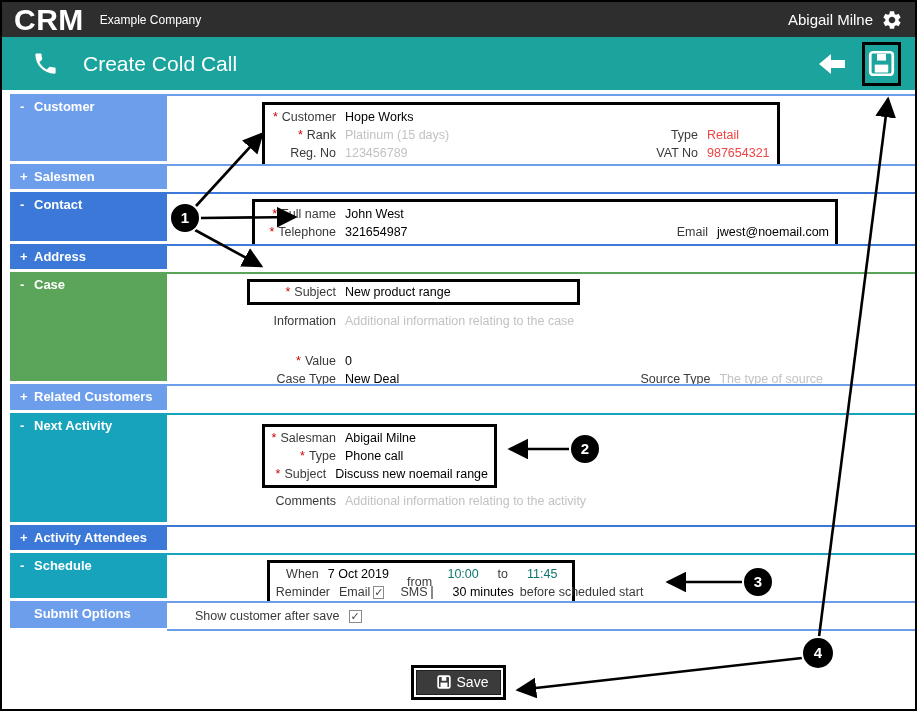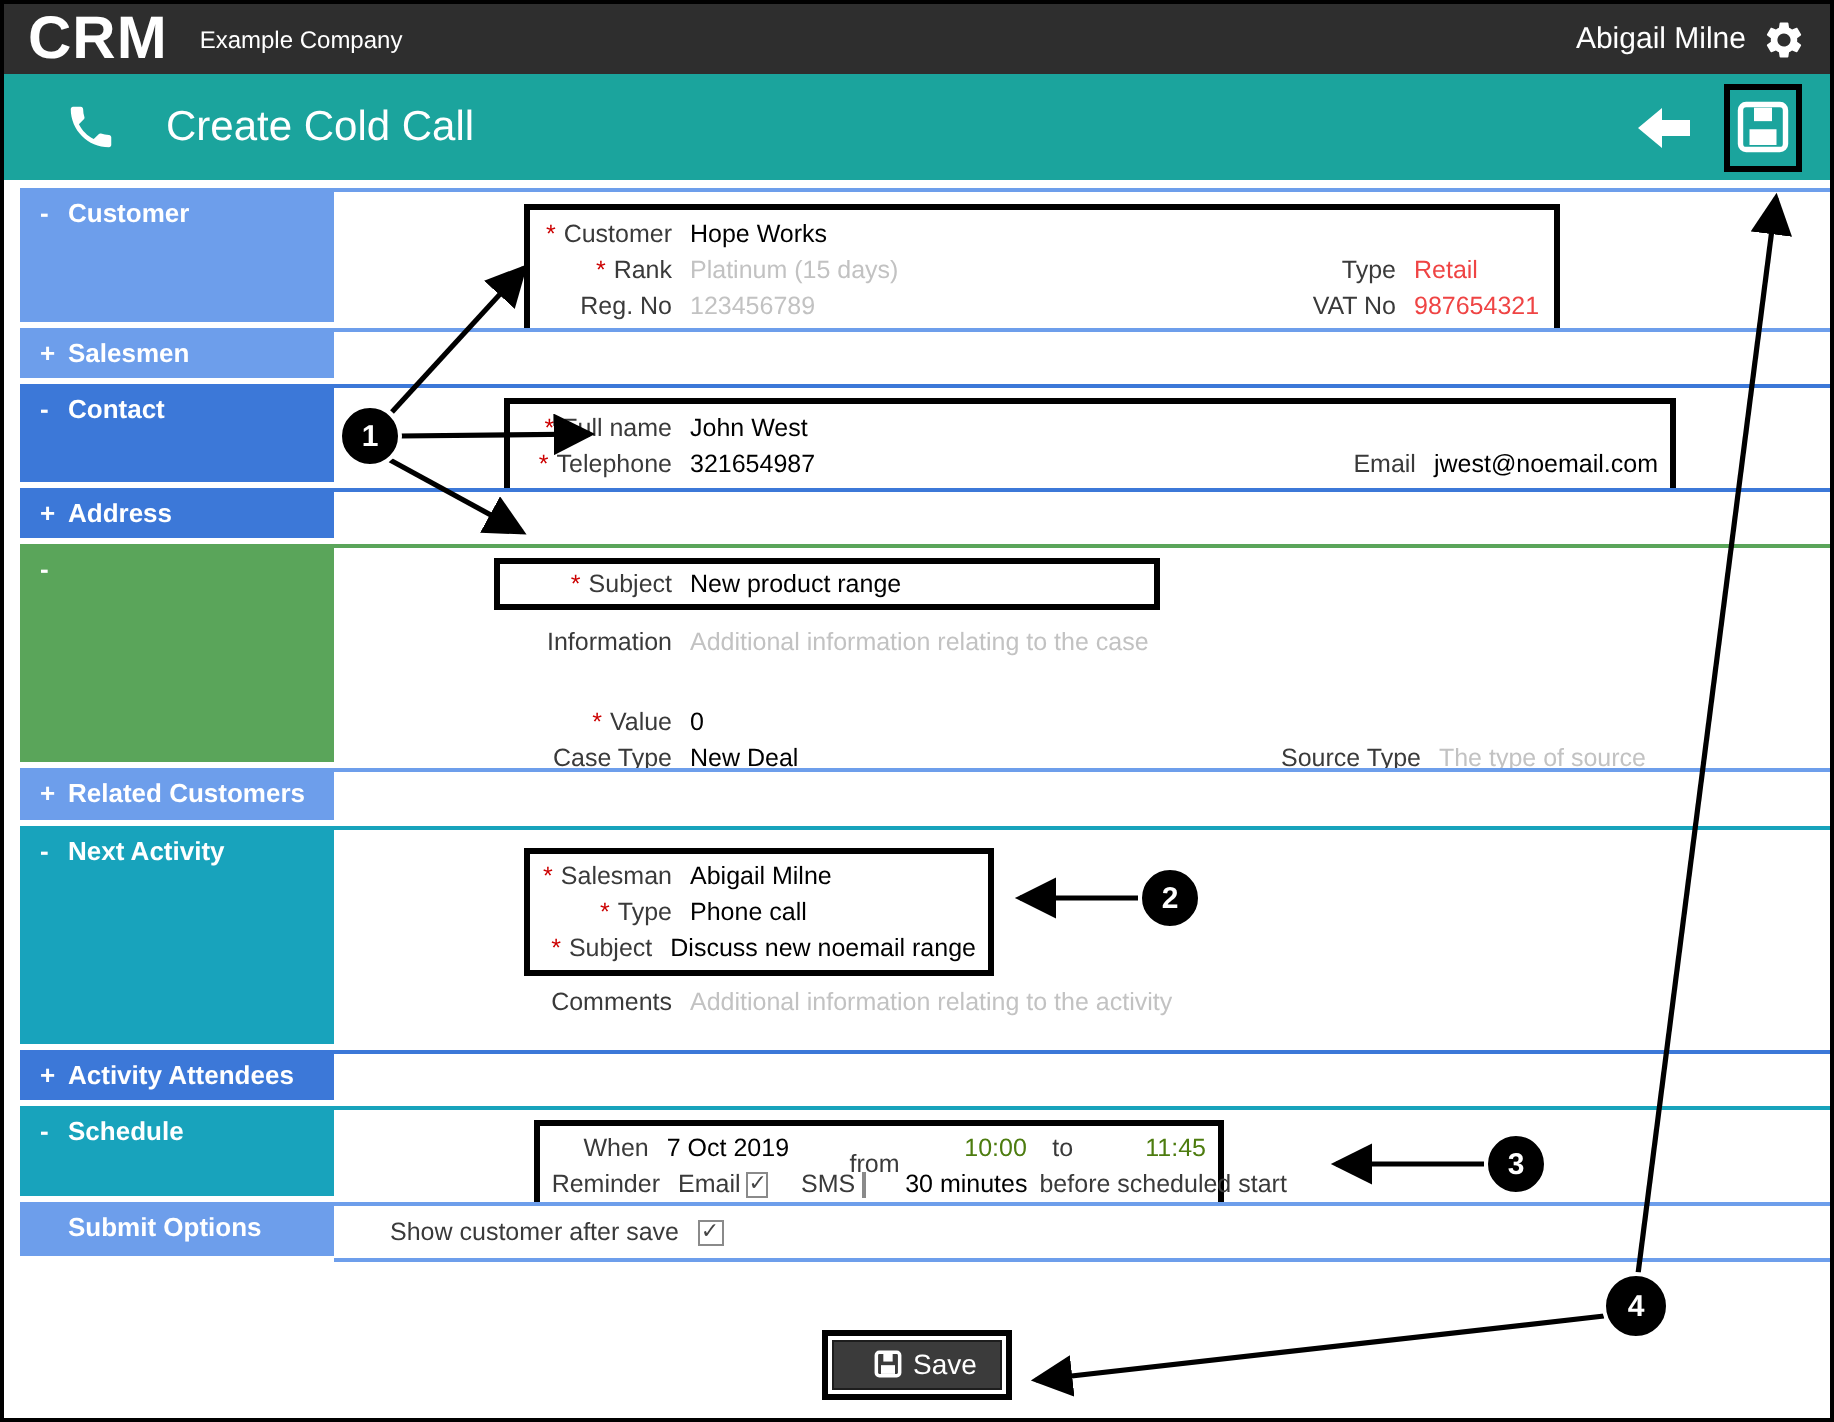--- a/index.html
+++ b/index.html
@@ -35,36 +35,36 @@
   .r-case { height:112px; } .r-related { height:29px; } .r-nextact { height:112px; } .r-attendees { height:28px; }
   .r-schedule { height:48px; } .r-submit { height:30px; }
   .r-submit .content { border-bottom:2px solid #6D9EEB; display:flex; align-items:center; padding-left:28px; font-size:12.5px; color:#3a3a3a; }
 
   
   .bbox { border:3px solid #000; background:#fff; }
   .box-customer { margin:6px 0 0 95px; width:518px; padding:3px 6px; }
   .box-contact  { margin:5px 0 0 85px;  width:586px; padding:3px 6px; }
   .box-subject  { margin:5px 0 0 80px;  width:333px; padding:1px 6px; }
   .box-nextact  { margin:9px 0 0 95px;  width:235px; padding:2px 6px; }
-  .box-schedule { margin:5px 0 0 100px; width:345px; padding:2px 6px; }
+  .box-schedule { margin:5px 0 0 100px; width:308px; padding:2px 6px; }
   .frow { display:flex; align-items:center; height:18px; font-size:12.5px; color:#3a3a3a; white-space:nowrap; }
   .flabel { display:inline-flex; justify-content:flex-end; gap:4px; }
   .w65 { width:65px; } .w75 { width:75px; } .w80 { width:80px; } .w169 { width:169px; } .w54 { width:54px; }
   .fvalue { margin-left:9px; color:#000; }
   .ph { color:#C2C2C2; }
   .ast { color:#CC0000; }
   .rgroup { margin-left:auto; display:inline-flex; align-items:center; }
   .rlab110 { width:110px; text-align:right; display:inline-block; }
   .rval64 { width:64px; margin-left:9px; display:inline-block; color:#ef4444; }
   .mr90 { margin-right:92px; }
   .mt7 { margin-top:7px; } .mt22 { margin-top:22px; } .mt4 { margin-top:4px; }
 
   .sc-v1 { width:100px; padding-left:9px; color:#000; }
   .sc-from { width:50px; text-align:center;margin-top:16px; }
-  .sc-t { width:60px; text-align:right; color:#4d7c0f; }
+  .sc-t { width:60px; text-align:center; color:#0f766e; }
   .sc-to { width:40px; text-align:center; }
   .cb { width:13px; height:13px; border:1px solid #8a8a8a; background:#fff; display:inline-flex;
         align-items:center; justify-content:center; font-size:11px; line-height:11px; color:#444; cursor:pointer; }
   .ml3 { margin-left:3px; } .ml9 { margin-left:9px; } .ml16 { margin-left:16px; } .ml20 { margin-left:20px; } .ml6 { margin-left:6px; }
 
   
   .footer { padding-top:34px; display:flex; justify-content:center; }
   .save-outer { border:3px solid #000; padding:2px; background:#fff; }
   .save-btn { background:#3B3B3B; color:#fff; border:1px solid #1d1d1d; font-size:14px; font-family:"Liberation Sans",sans-serif;
               padding:3px 12px 4px 20px; display:flex; align-items:center; gap:6px; cursor:pointer; }
@@ -192,20 +192,21 @@
       <div class="side c-b">
         <span class="state">+</span>
         <span class="slabel">Address</span>
       </div>
       <div class="content t-b"></div>
     </div>
 
     <div class="row r-case">
       <div class="side c-g">
         <span class="state">-</span>
+        <span class="slabel">Case</span>
       </div>
       <div class="content t-g">
         <div class="bbox box-subject">
           <div class="frow">
             <span class="flabel w80">
                 <span class="ast">*</span>
                 <span>Subject</span>
               </span>
             <span class="fvalue">New product range</span>
           </div>

